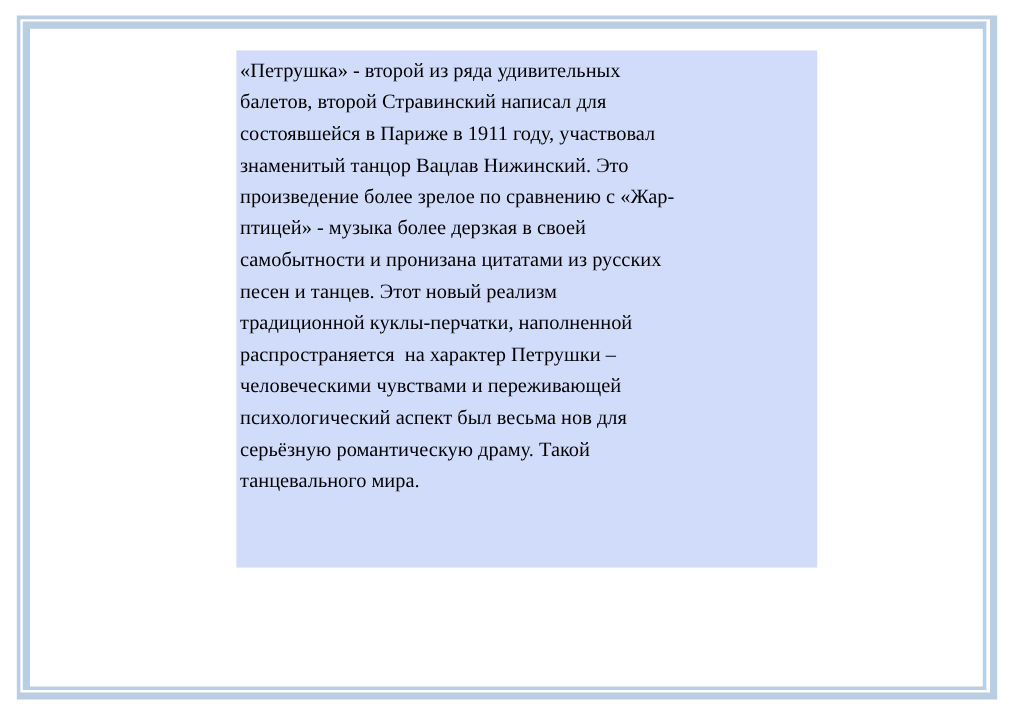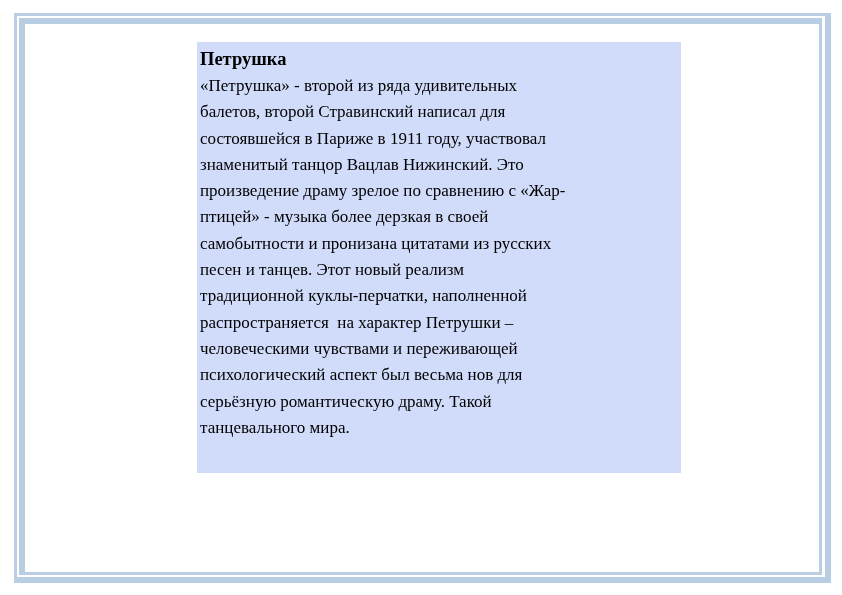--- a/index.html
+++ b/index.html
@@ -66,27 +66,26 @@
       white-space: pre;
     }
   </style>
 </head>
 <body>
 
 <div class="frame-outer"></div>
 <div class="frame-inner"></div>
 
 <div class="text-box">
-  <div class="title">Петрушка</div>
   <ul class="body-lines">
     <li>«Петрушка» - второй из ряда удивительных</li>
     <li>балетов, второй Стравинский написал для</li>
     <li>состоявшейся в Париже в 1911 году, участвовал</li>
     <li>знаменитый танцор Вацлав Нижинский. Это</li>
-    <li>произведение драму зрелое по сравнению с «Жар-</li>
+    <li>произведение более зрелое по сравнению с «Жар-</li>
     <li>птицей» - музыка более дерзкая в своей</li>
     <li>самобытности и пронизана цитатами из русских</li>
     <li>песен и танцев. Этот новый реализм</li>
     <li>традиционной куклы-перчатки, наполненной</li>
     <li>распространяется  на характер Петрушки –</li>
     <li>человеческими чувствами и переживающей</li>
     <li>психологический аспект был весьма нов для</li>
     <li>серьёзную романтическую драму. Такой</li>
     <li>танцевального мира.</li>
   </ul>

